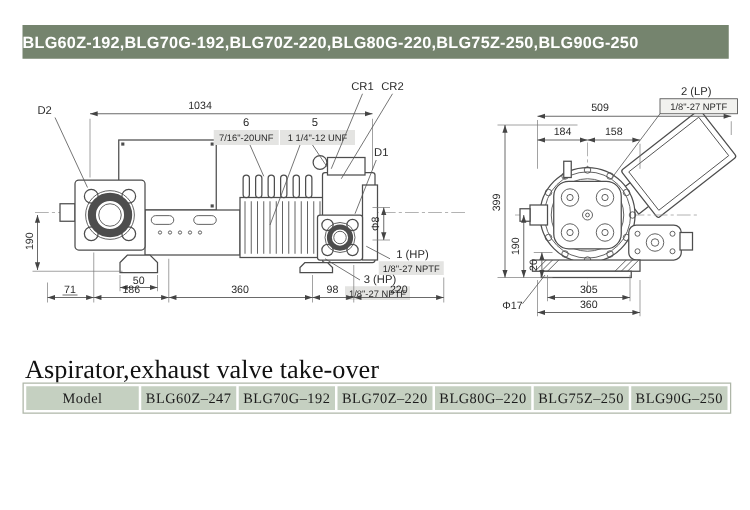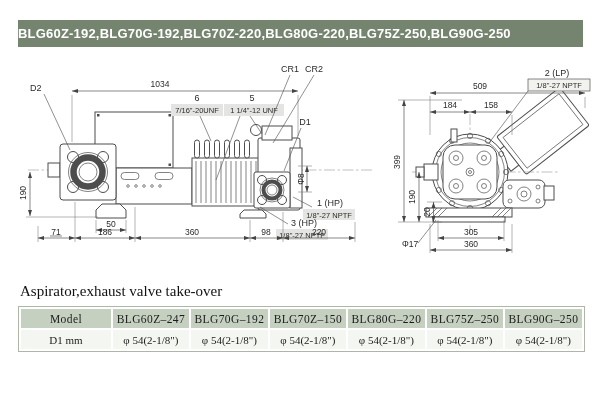--- a/index.html
+++ b/index.html
@@ -20,21 +20,21 @@
   svg .leader{stroke:#555;stroke-width:0.65;fill:none;}
   svg .cl{stroke:#999;stroke-width:0.6;fill:none;stroke-dasharray:11 2.5 2.5 2.5;}
   svg text{fill:#2b2b2b;}
   svg .dim{font:8.5px "Liberation Sans",sans-serif;}
   svg .lbl{font:9px "Liberation Sans",sans-serif;}
   svg .thr{font:7.5px "Liberation Sans",sans-serif;}
   svg .threadbox{fill:#e4e4e2;stroke:none;}
   svg .threadbox-b{fill:#f2f2ef;stroke:#555;stroke-width:0.7;}
   .table-title{
     position:absolute;left:20px;top:283px;
-    font-family:"Liberation Serif",serif;font-size:15px;color:#111;
+    font-family:"Liberation Serif",serif;font-size:21px;color:#111;
   }
   .table-wrap{
     position:absolute;left:18px;top:306px;width:565px;
     border:1px solid #aeb6a8;background:#ffffff;
   }
   table.spec{width:100%;border-collapse:separate;border-spacing:2px;}
   table.spec td{
     height:19px;text-align:center;vertical-align:middle;
     font-family:"Liberation Serif",serif;font-size:11px;color:#1c1c1c;
     padding:0 2px;white-space:nowrap;margin-left:33px;
@@ -289,29 +289,20 @@
 
 <div class="table-title">Aspirator,exhaust valve take-over</div>
 
 <div class="table-wrap">
   <table class="spec">
     <tbody>
         <tr class="head">
       <td class="model-col">Model</td>
       <td>BLG60Z–247</td>
       <td>BLG70G–192</td>
-      <td>BLG70Z–150</td>
+      <td>BLG70Z–220</td>
       <td>BLG80G–220</td>
       <td>BLG75Z–250</td>
       <td>BLG90G–250</td>
     </tr>
-    <tr class="r1">
-      <td>D1 mm</td>
-      <td>φ 54(2-1/8")</td>
-      <td>φ 54(2-1/8")</td>
-      <td>φ 54(2-1/8")</td>
-      <td>φ 54(2-1/8")</td>
-      <td>φ 54(2-1/8")</td>
-      <td>φ 54(2-1/8")</td>
-    </tr>
   </tbody>
     </table>
 </div>
 
 </body></html>

